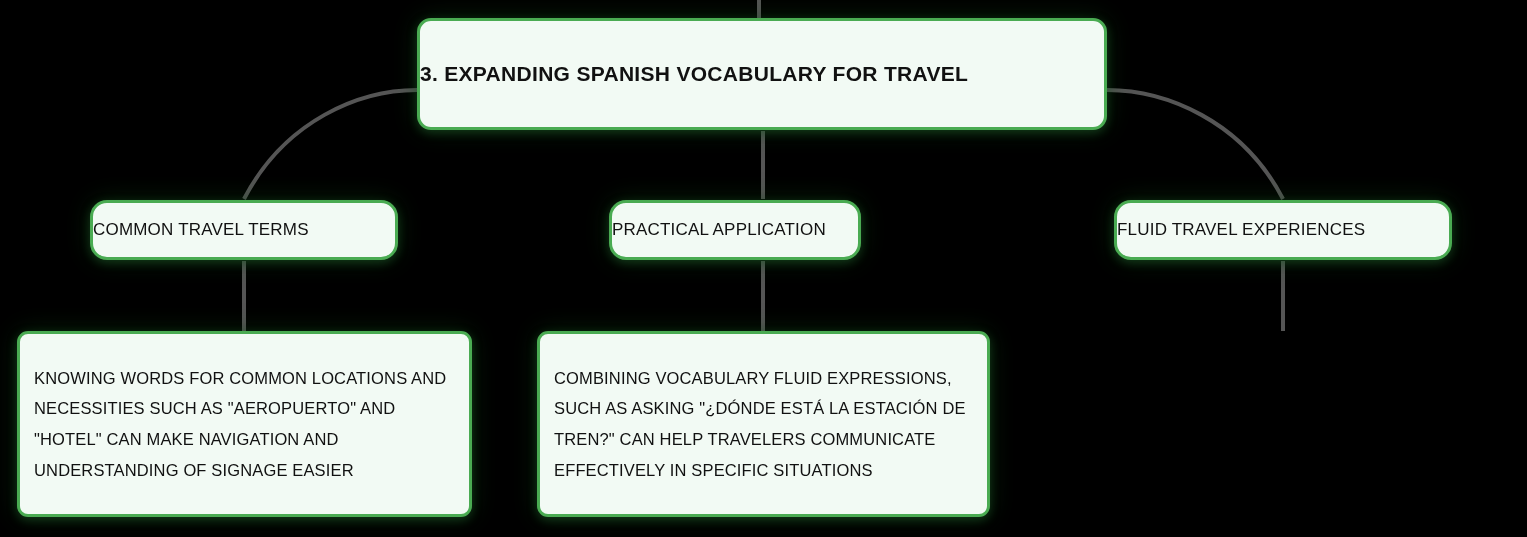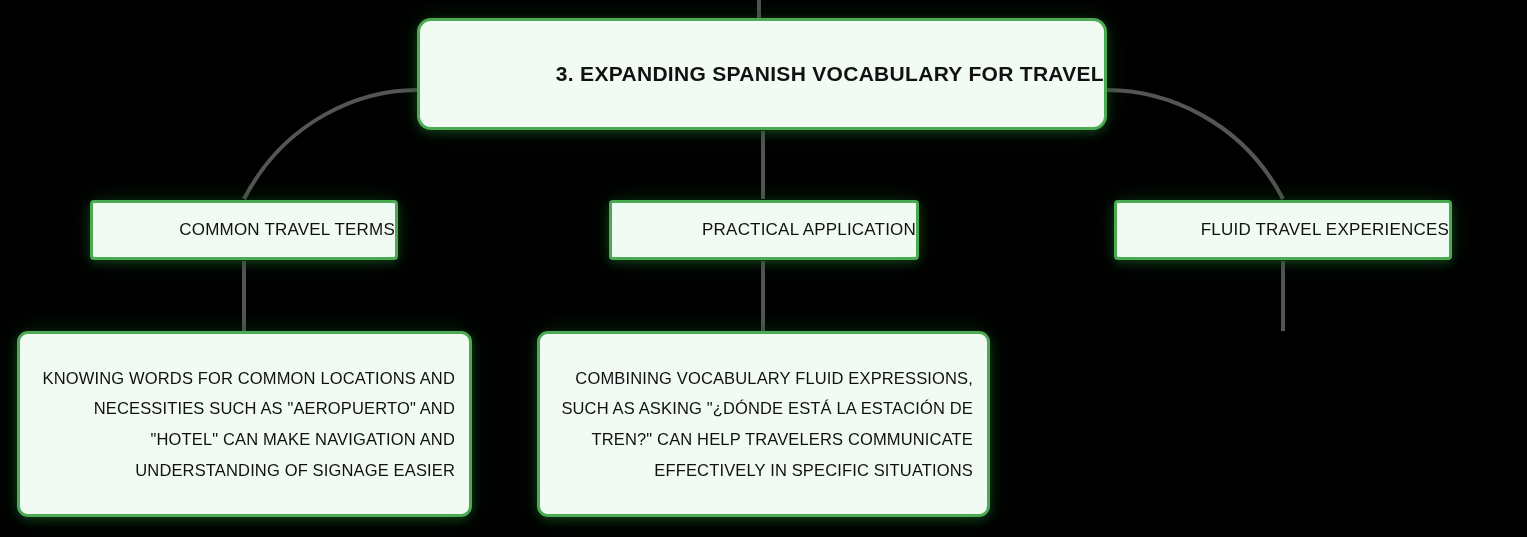--- a/index.html
+++ b/index.html
@@ -32,21 +32,21 @@
   
   .node {
     position: absolute;
     z-index: 2;
     background: #f2faf4;
     border: 3px solid #4aab52;
     border-radius: 12px;
     display: flex;
     align-items: center;
     justify-content: center;
-    text-align: right;
+    text-align: left;
     color: #111111;
     box-shadow: 0 3px 10px rgba(30, 90, 40, 0.55),
                 0 0 26px rgba(20, 80, 25, 0.40);
   }
 
   .node-root {
     left: 417px;
     top: 18px;
     width: 690px;
     height: 112px;
@@ -55,30 +55,30 @@
   .node-root .node-label {
     font-size: 21px;
     font-weight: bold;
     letter-spacing: 0.3px;
     line-height: 1.25;
   }
 
   .node-mid {
     top: 200px;
     height: 60px;
-    border-radius: 4px;
+    border-radius: 17px;
   }
   .node-mid .node-label {
     font-size: 17px;
     font-weight: normal;
     letter-spacing: 0.2px;
     line-height: 1.2;
   }
   .node-mid-0 { left: 90px;   width: 308px; }
-  .node-mid-1 { left: 609px;  width: 310px; }
+  .node-mid-1 { left: 609px;  width: 252px; }
   .node-mid-2 { left: 1114px; width: 338px; }
 
   .node-leaf {
     border-radius: 11px;
     padding: 10px 14px;
   }
   .node-leaf .node-label {
     font-size: 16.5px;
     font-weight: normal;
     letter-spacing: 0.15px;

